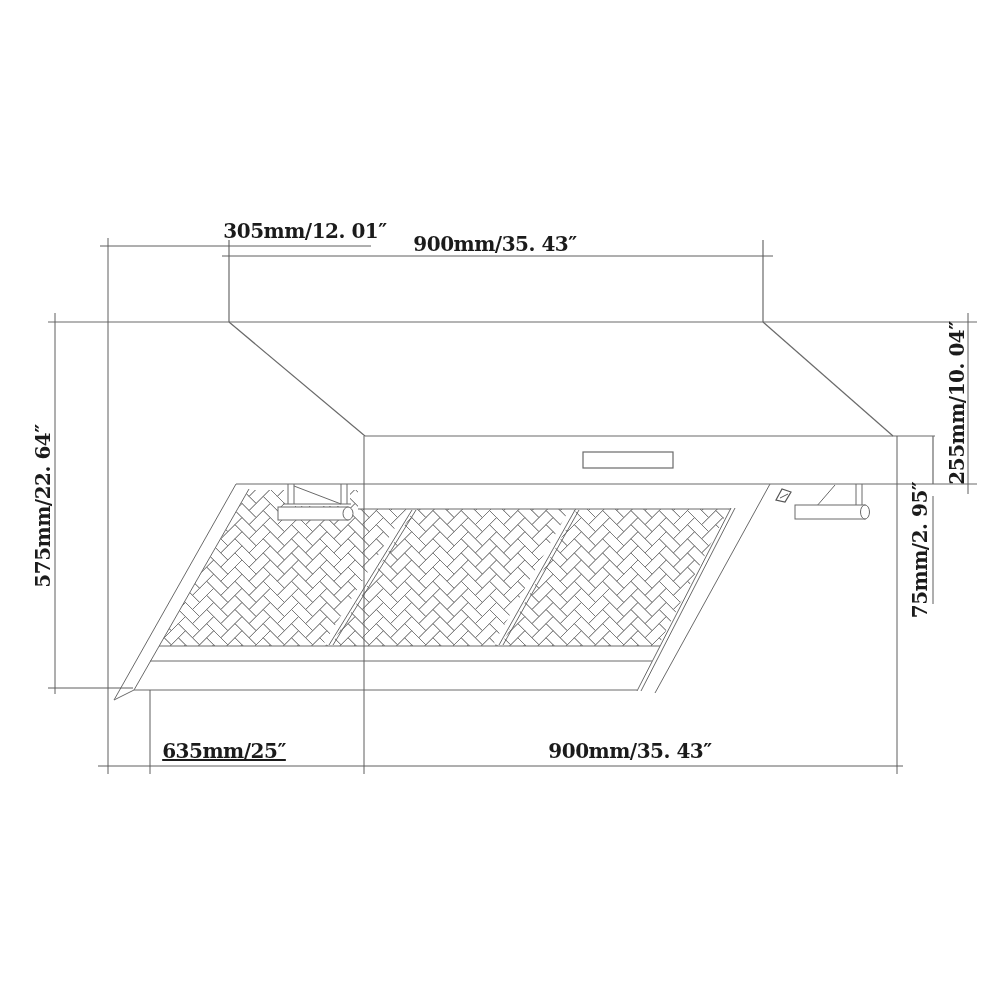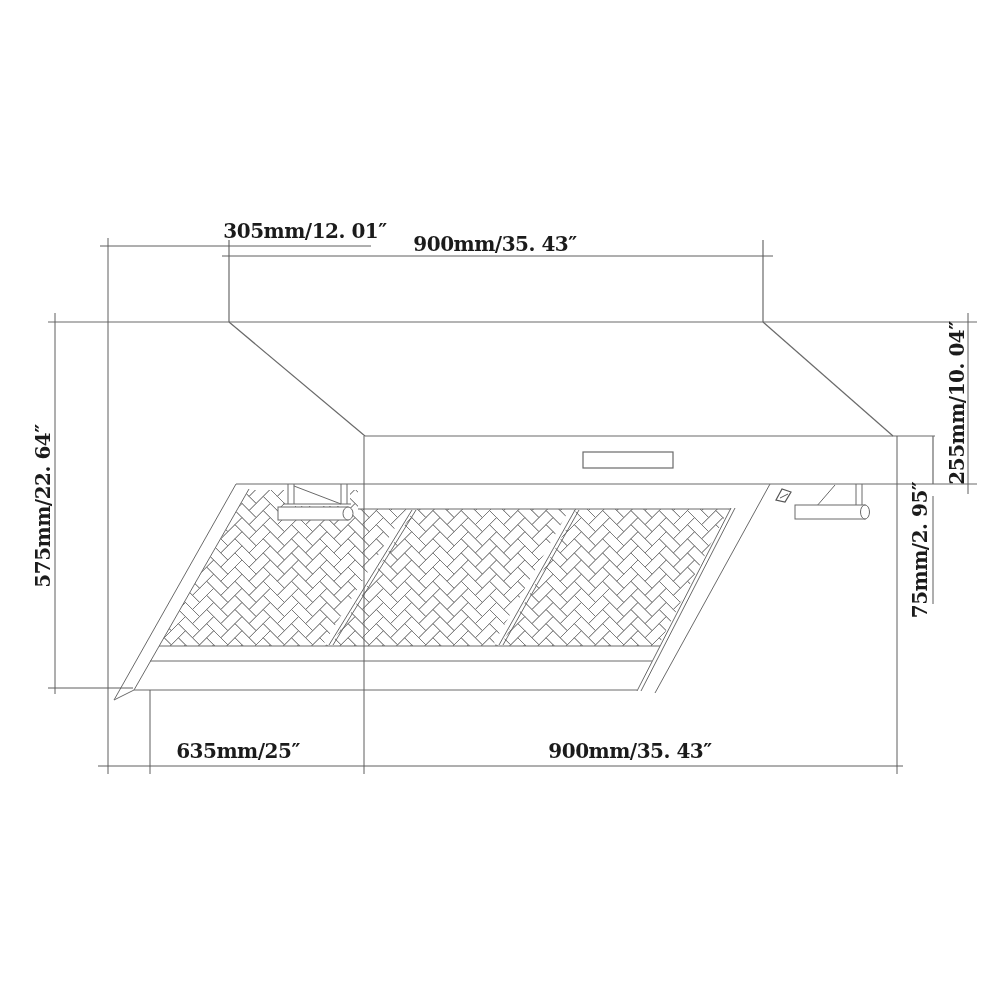--- a/index.html
+++ b/index.html
@@ -99,15 +99,15 @@
       <line x1="968" y1="313" x2="968" y2="494"></line>
       <line x1="933" y1="496" x2="933" y2="604"></line>
     </g>
   </svg>
 
   <div class="lbl" style="left:305px;top:231px;">305mm/12. 01″</div>
   <div class="lbl" style="left:495px;top:244px;">900mm/35. 43″</div>
   <div class="lbl rot" style="left:43px;top:506px;">575mm/22. 64″</div>
   <div class="lbl rot" style="left:957px;top:403px;">255mm/10. 04″</div>
   <div class="lbl rot" style="left:920px;top:550px;">75mm/2. 95″</div>
-  <div class="lbl" style="left:238px;top:751px;">635mm/25″</div>
+  <div class="lbl" style="left:224px;top:751px;text-decoration:underline;">635mm/25″</div>
   <div class="lbl" style="left:630px;top:751px;">900mm/35. 43″</div>
 </div>
 
 </body></html>

